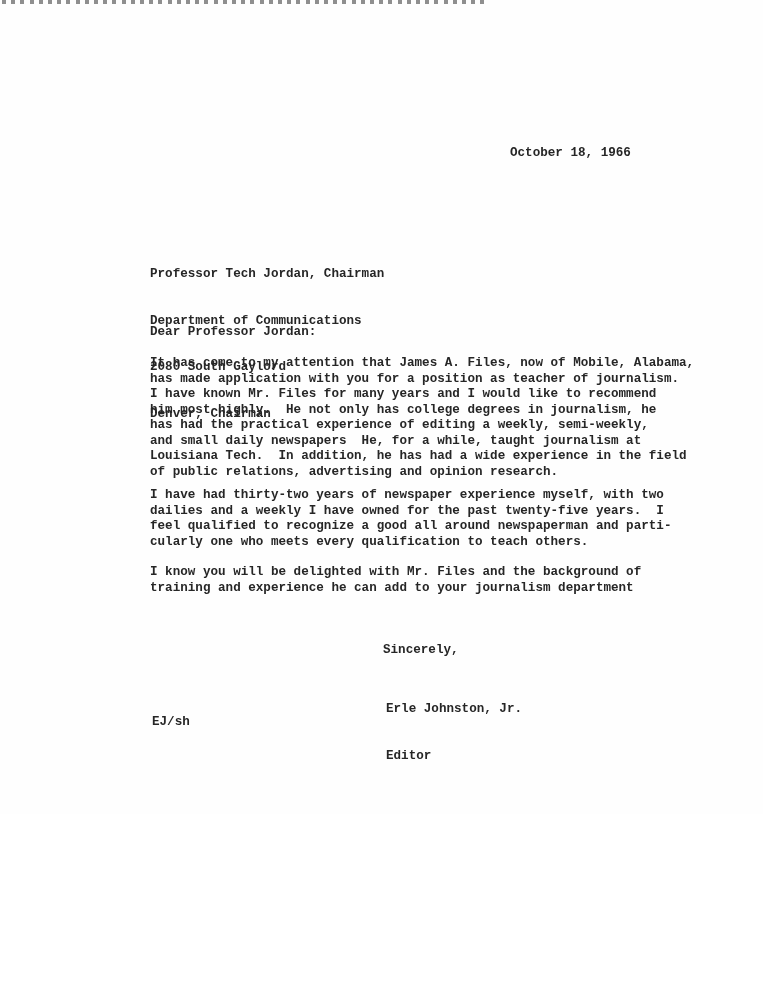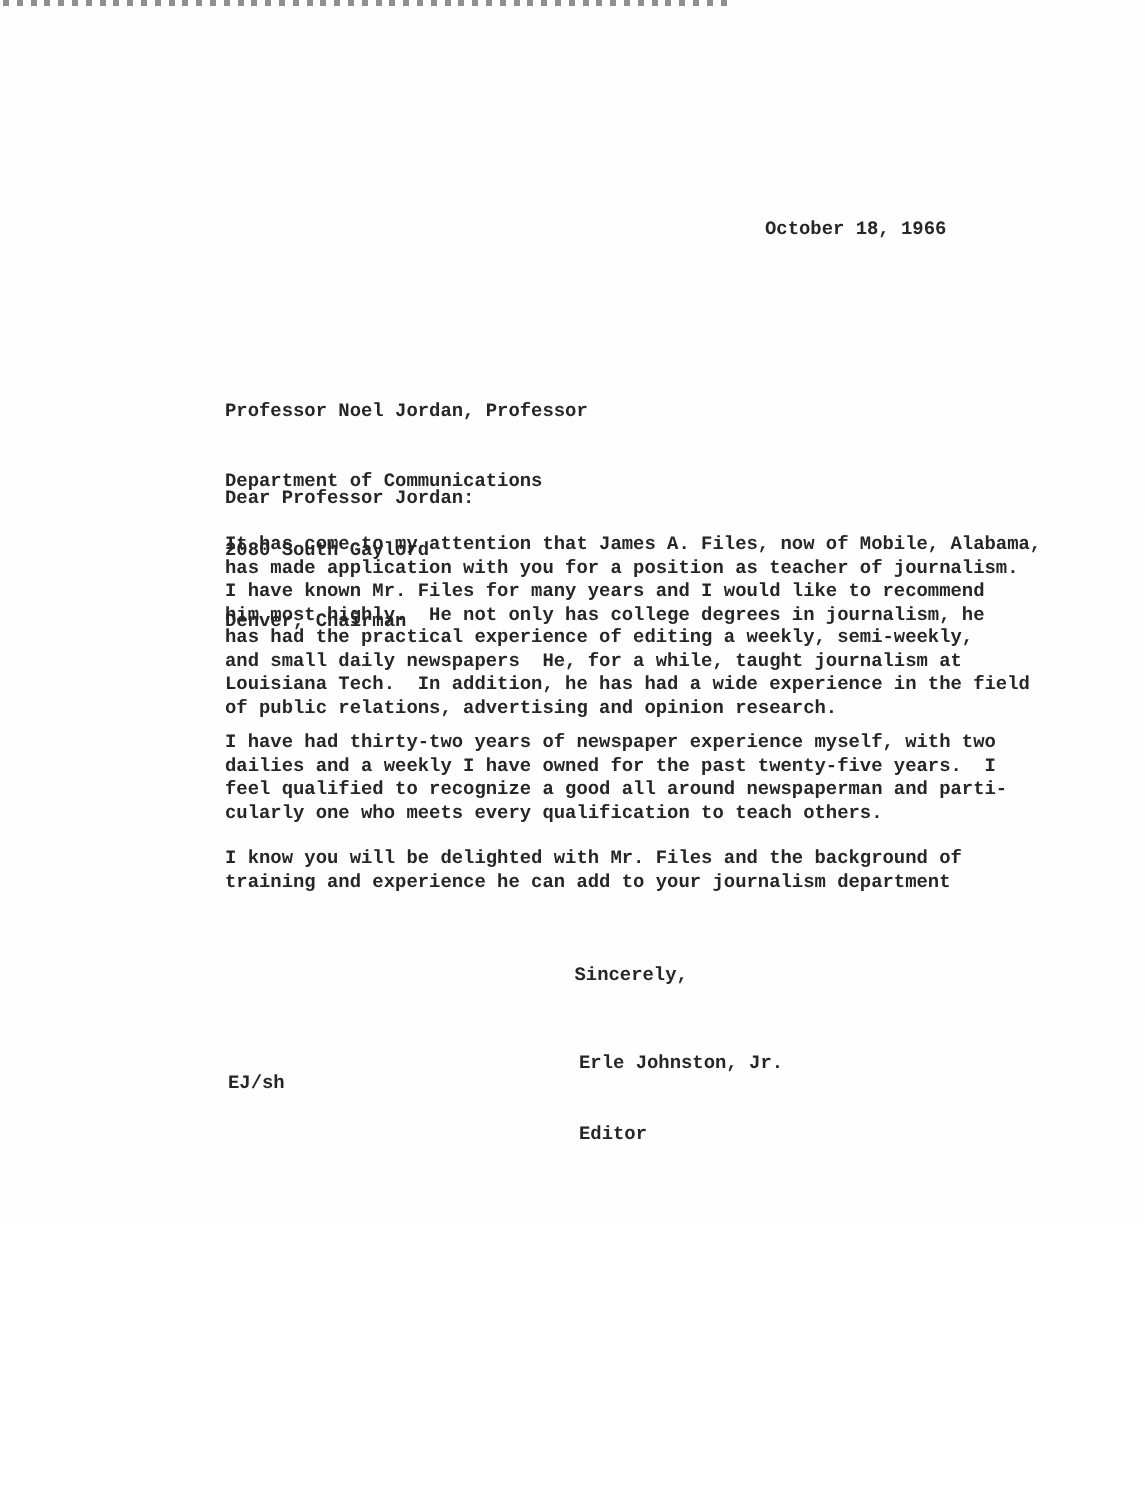--- a/index.html
+++ b/index.html
@@ -45,21 +45,21 @@
 </head>
 <body>
 
 <div class="page">
 
   <div class="perforation"></div>
 
   <div class="abs date">October 18, 1966</div>
 
   <div class="abs address">
-    <div>Professor Noel Jordan, Professor</div>
+    <div>Professor Tech Jordan, Chairman</div>
     <div>Department of Communications</div>
     <div>2080 South Gaylord</div>
     <div>Denver, Chairman</div>
   </div>
 
   <div class="abs salutation">Dear Professor Jordan:</div>
 
   <div class="abs para-1">It has come to my attention that James A. Files, now of Mobile, Alabama,
 has made application with you for a position as teacher of journalism.
 I have known Mr. Files for many years and I would like to recommend

